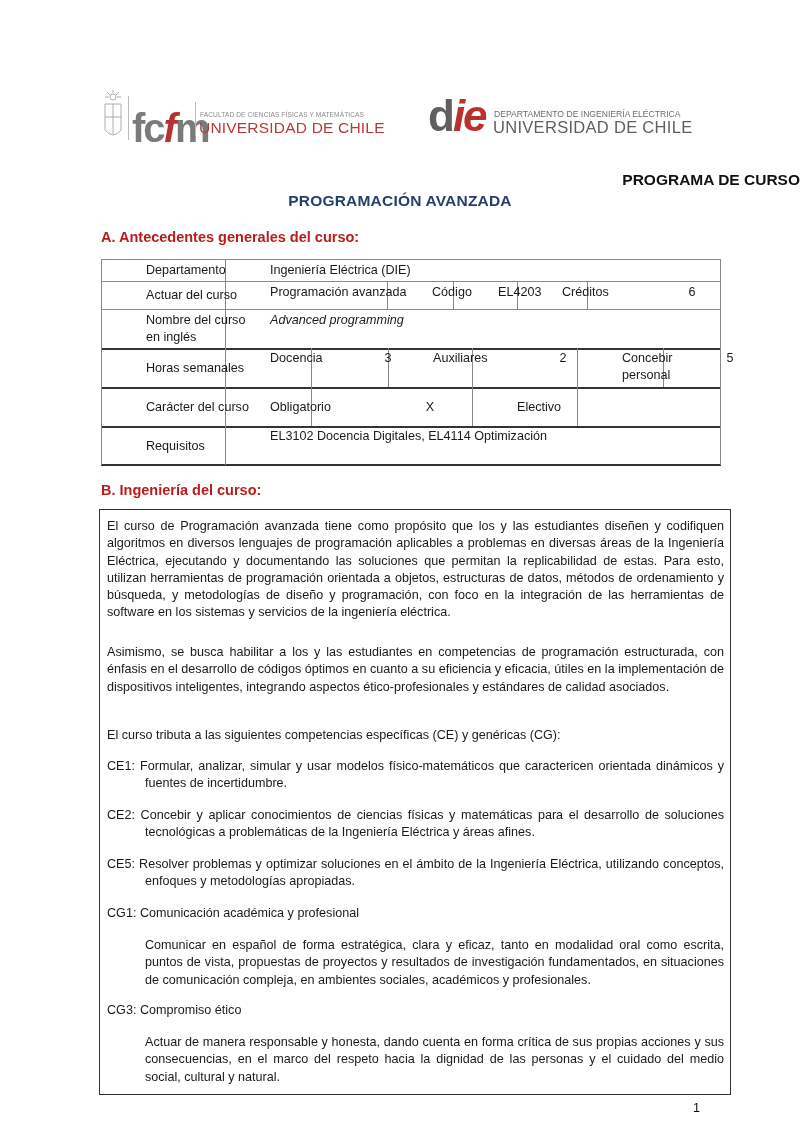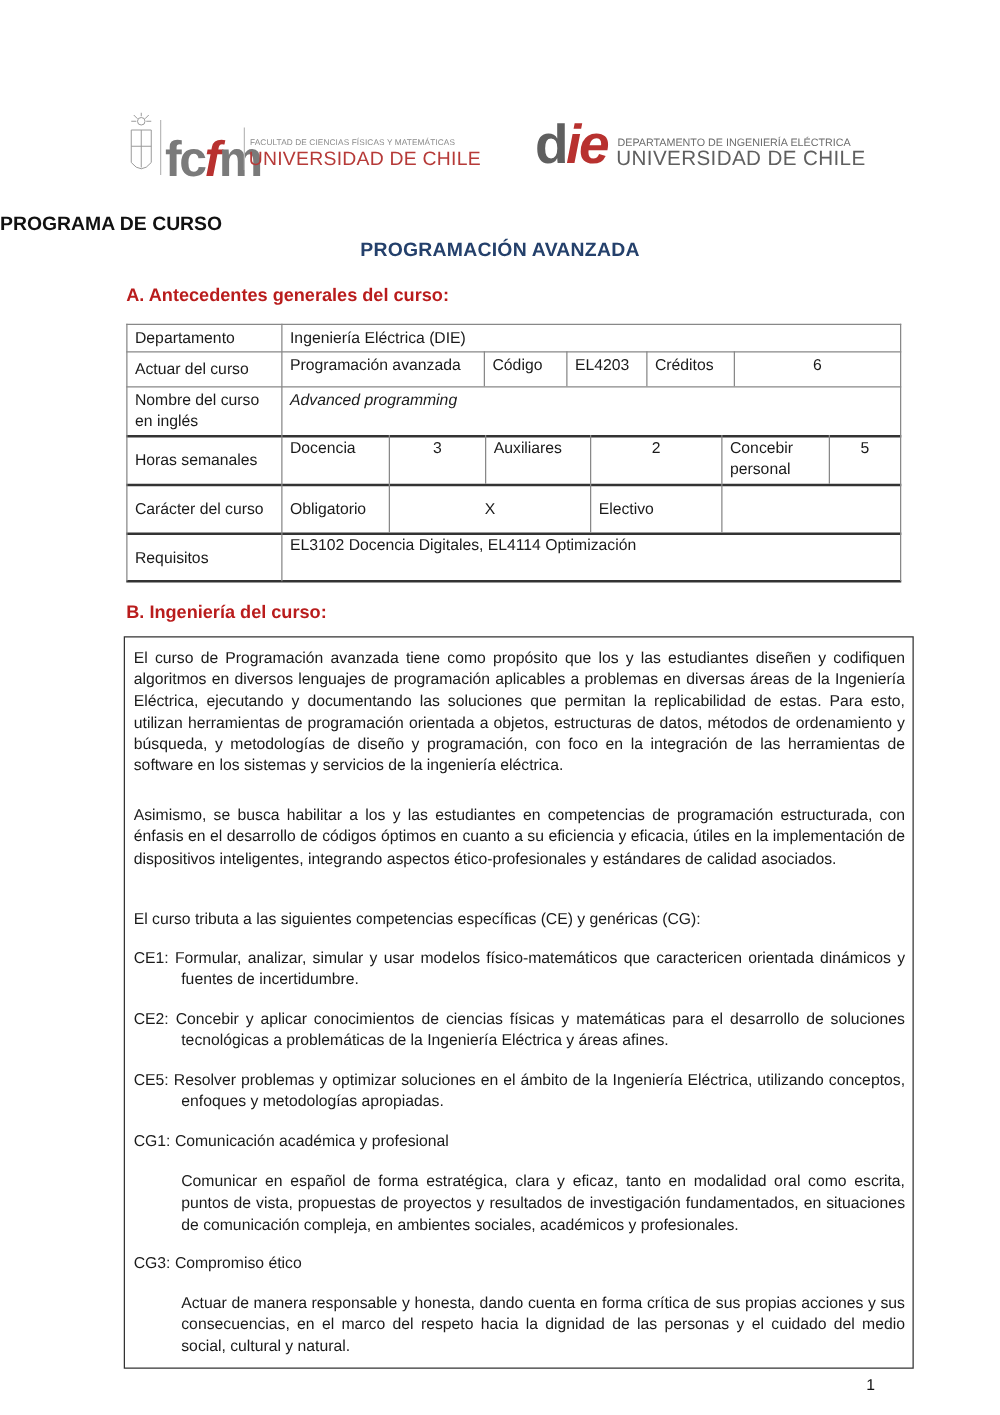--- a/index.html
+++ b/index.html
@@ -19,27 +19,27 @@
   .fcfm-big { position: absolute; left: 96px; top: 29px; font-size: 15.5px; color: #b63a38; white-space: nowrap; letter-spacing: 0.2px; }
 
   .logo-die { left: 428px; top: 98px; width: 290px; height: 45px; }
   .die-mark { position: absolute; left: 0; top: -6px; font-size: 44px; font-weight: bold; line-height: 48px; letter-spacing: -2px; }
   .die-mark .d { color: #5f5f5f; }
   .die-mark .ie { color: #b8312f; font-style: italic; }
   .die-small { position: absolute; left: 66px; top: 11px; font-size: 8.6px; color: #6c6c6c; white-space: nowrap; }
   .die-big { position: absolute; left: 65px; top: 20px; font-size: 16.5px; color: #5f5f5f; white-space: nowrap; letter-spacing: 0.3px; }
 
   
-  .title1 { left: 0; width: 800px; top: 171px; text-align: left; font-size: 15.5px; font-weight: bold; color: #111; }
+  .title1 { left: 0; width: 800px; top: 171px; text-align: right; font-size: 15.5px; font-weight: bold; color: #111; }
   .title2 { left: 0; width: 800px; top: 192px; text-align: center; font-size: 15.5px; font-weight: bold; color: #24406b; letter-spacing: 0.2px; }
   .section-h { left: 101px; font-size: 14.5px; font-weight: bold; color: #b91c1c; }
 
   
   .cell { position: absolute; box-sizing: border-box; font-size: 12.6px; line-height: 17px;
-          padding: 1px 6px; color: #1a1a1a; }
+          padding: 1px 6px; color: #1a1a1a; margin-left: 38px; }
   .hl { position: absolute; background: #888; height: 1px; }
   .hl.dark { background: #333; height: 1.5px; }
   .vl { position: absolute; background: #888; width: 1px; }
   .center { text-align: center; }
   .italic { font-style: italic; }
 
   
   .purpose { left: 99px; top: 509px; width: 632px; height: 586px; box-sizing: border-box;
              border: 1.5px solid #333; }
   .p { position: absolute; left: 107px; width: 617px; font-size: 12.6px; line-height: 17.3px;

